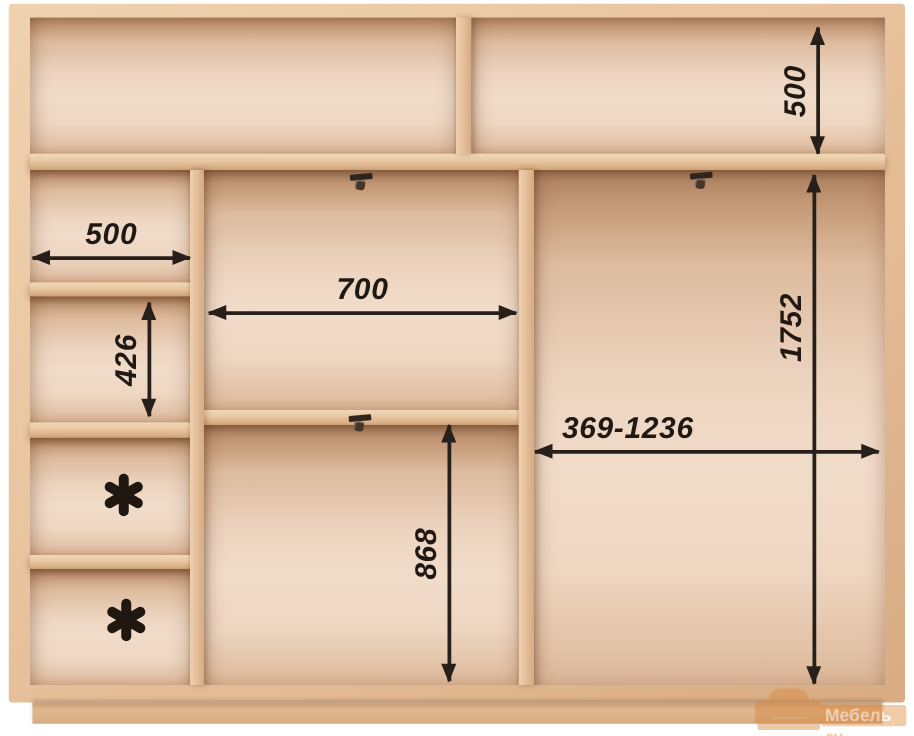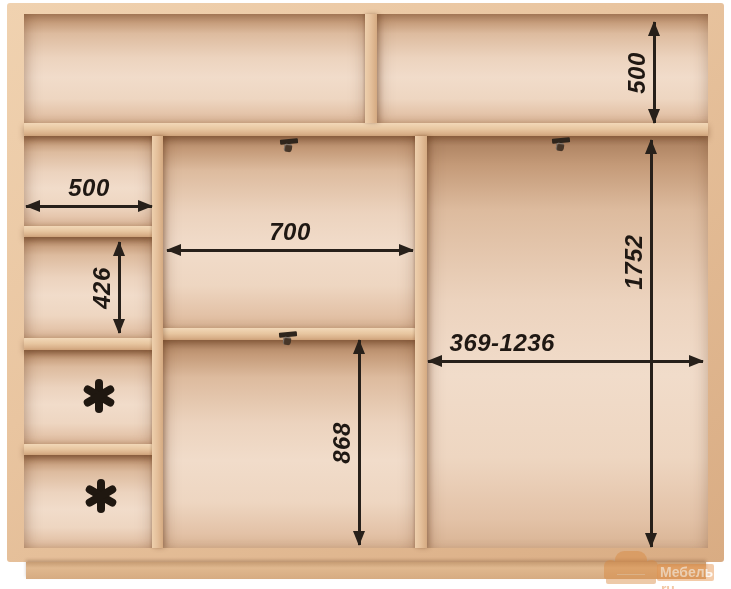--- a/index.html
+++ b/index.html
@@ -81,21 +81,21 @@
   
   .wm { position:absolute; left:596px; top:546px; width:135px; height:42px; opacity:.45; }
   .wm-chair { position:absolute; left:8px; top:5px; width:54px; height:33px; }
   .wm-chair span { position:absolute; background:#d8883f; }
   .wm-back  { left:11px; top:0; width:32px; height:23px; border-radius:9px 9px 0 0; }
   .wm-arm-l { left:0; top:9px; width:13px; height:19px; border-radius:6px 6px 2px 2px; }
   .wm-arm-r { right:0; top:9px; width:13px; height:19px; border-radius:6px 6px 2px 2px; }
   .wm-seat  { left:2px; bottom:0; width:50px; height:9px; border-radius:2px; }
   .wm-text { position:absolute; left:61px; top:18px; font-weight:700; font-size:14px; }
   .wm-badge { display:inline-block; background:rgba(224,120,32,.85);
-    color:rgba(255,248,240,.95); padding:0 1px 1px 3px; border-radius:2px; }
+    color:rgba(255,248,240,.95); padding:0 12px 1px 3px; border-radius:2px; }
   .wm-suffix { color:rgba(224,120,32,.9); }
 </style>
 </head>
 <body>
 
 <div class="stage">
 
   <div class="carcass"></div>
   <div class="plinth"></div>
 

